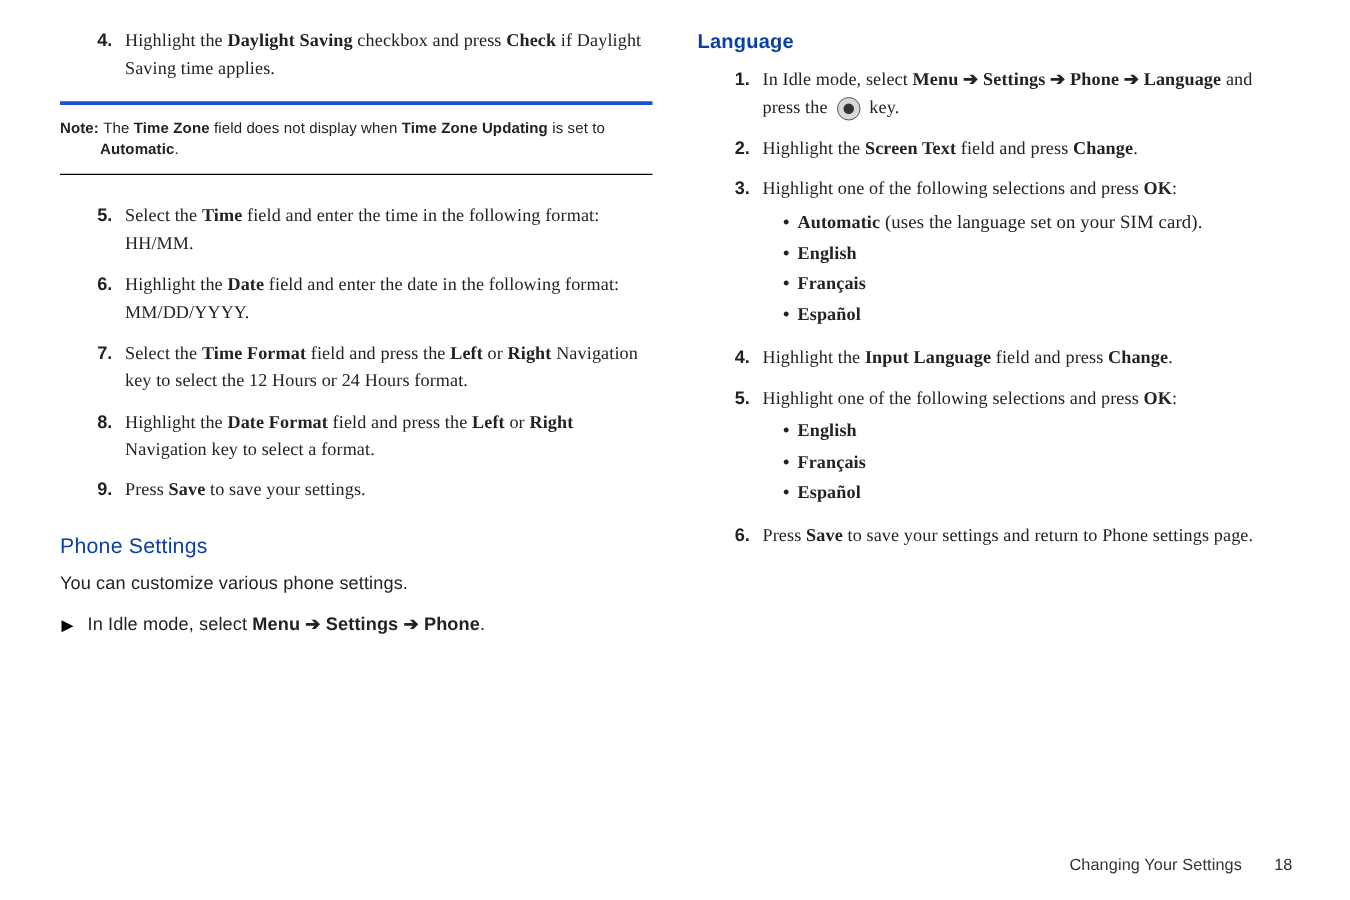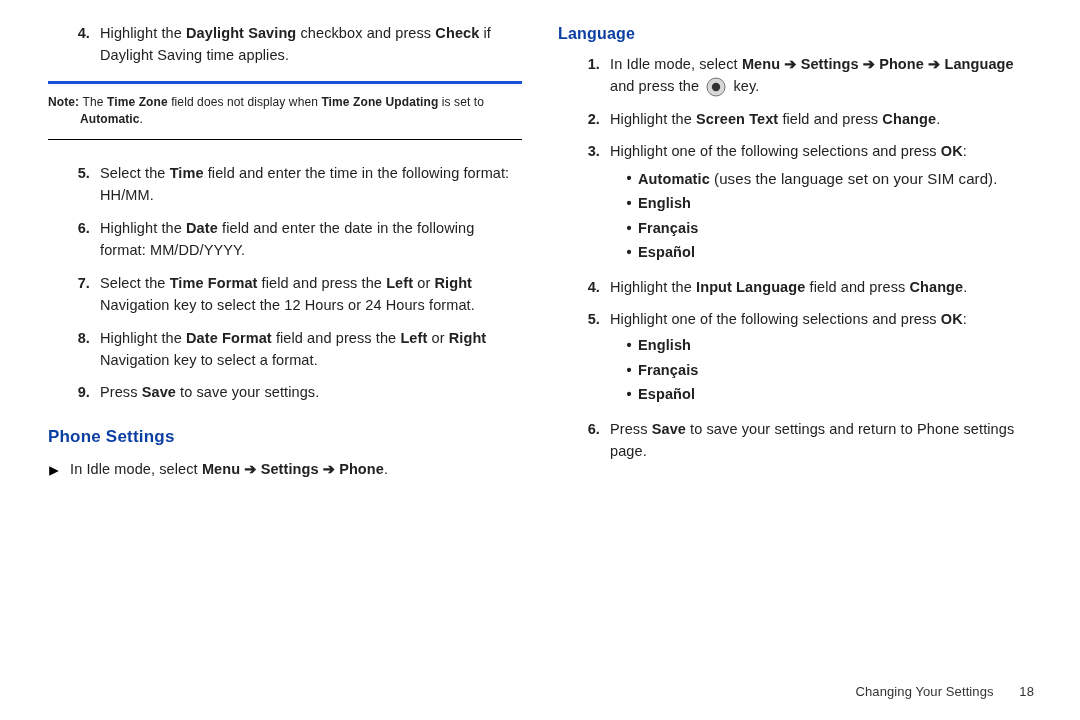--- a/index.html
+++ b/index.html
@@ -31,36 +31,36 @@
     display: flex;
     margin-bottom: 10px;
   }
   .ol-num {
     width: 42px;
     flex: 0 0 42px;
     text-align: right;
     font-weight: bold;
     padding-right: 10px;
   }
-  .ol-body { flex: 1; }
+  .ol-body { flex: 1; font-family: Liberation Serif, serif; }
 
   .note-box {
     border-top: 3px solid #1d4ed8;
     border-bottom: 1px solid #000;
     padding: 10px 0 10px 0;
     margin: 14px 0 22px 0;
     font-size: 12px;
     line-height: 1.45;
   }
   .note-box .note-pad { padding-left: 0px; }
   .note-indent { display:inline-block; padding-left: 32px; }
 
   .section-h1 {
     color: #0b3fa3;
-    font-weight: 700;
+    font-weight: 400;
     font-size: 17px;
     margin: 20px 0 6px 0;
     letter-spacing: 0.2px;
   }
   .section-h2 {
     color: #0b3fa3;
     font-weight: 800;
     font-size: 16px;
     margin: 0 0 6px 0;
     letter-spacing: 0.2px;
@@ -163,20 +163,21 @@
     </div>
 
     <div class="ol-item">
       <div class="ol-num">9.</div>
       <div class="ol-body">
         <span>Press </span><span class="b">Save</span><span> to save your settings.</span>
       </div>
     </div>
 
     <div class="section-h1">Phone Settings</div>
+    <div class="intro">You can customize various phone settings.</div>
 
     <div class="triangle-line">
       <span class="triangle-icon">
         <svg width="12" height="12" viewBox="0 0 10 10">
             <polygon points="1,1 9,5 1,9" fill="#000"></polygon>
           </svg>
       </span>
       <span>
         <span>In Idle mode, select </span><span class="b">Menu ➔ Settings ➔ Phone</span><span>.</span>
       </span>

